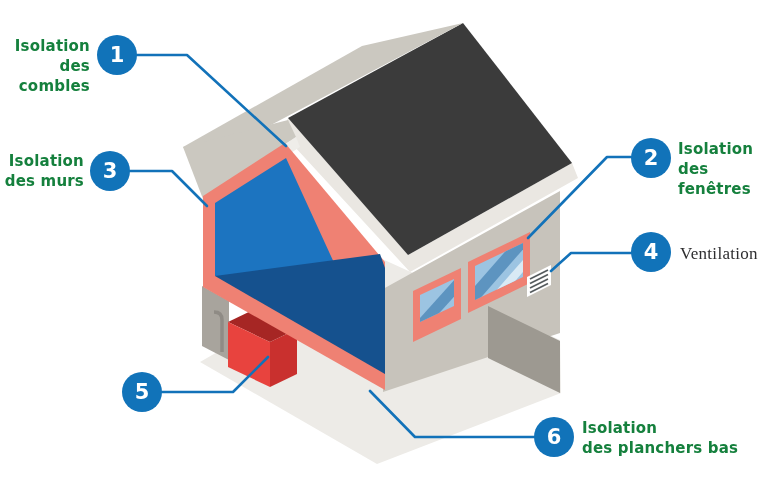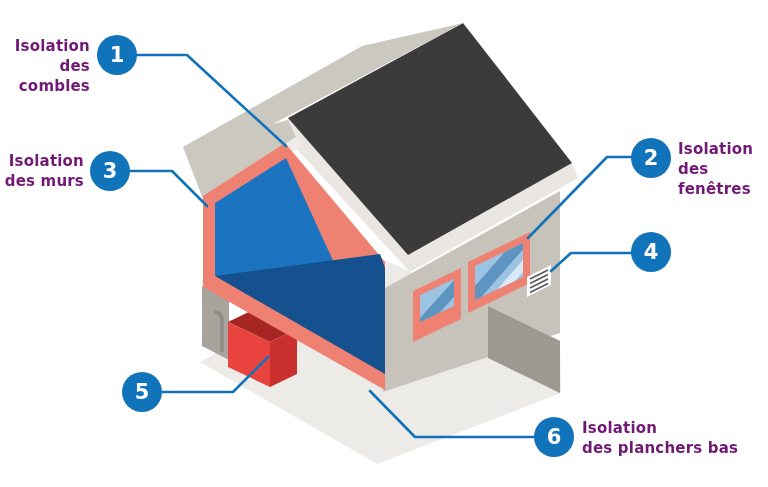--- a/index.html
+++ b/index.html
@@ -2,21 +2,21 @@
 <html><head>
 <meta charset="utf-8">
 <style>
   html,body{margin:0;padding:0;background:#ffffff;}
   #canvas{position:relative;width:768px;height:487px;background:#ffffff;overflow:hidden;
           font-family:"DejaVu Sans",sans-serif;}
   #house-svg{position:absolute;left:0;top:0;}
   .circle{position:absolute;width:40px;height:40px;border-radius:50%;background:#1173B9;
           color:#ffffff;display:flex;align-items:center;justify-content:center;
           font-family:"DejaVu Sans",sans-serif;font-weight:bold;font-size:21px;z-index:3;}
-  .lbl{position:absolute;font-size:15px;line-height:1.32;font-weight:600;color:#701a75;
+  .lbl{position:absolute;font-size:15px;line-height:1.32;font-weight:600;color:#15803d;
        white-space:pre-line;letter-spacing:.2px;z-index:3;}
   .lbl.right{text-align:right;}
   .lbl.center{text-align:center;}
   .lbl.serif{font-family:"Liberation Serif","DejaVu Serif",serif;font-weight:400;
              font-size:17px;color:#2e2e30;letter-spacing:.3px;}
   
   .ground{fill:#EDEBE7}.understrip{fill:#A8A49D}.shadow{fill:#9D9991}
   .wall{fill:#C7C3BB}.fascia{fill:#EAE7E2}.roofdark{fill:#3B3B3B}.rooflight{fill:#CBC8C0}
   .underlight{fill:#EFEDE9}.salmon{fill:#EF8173}.interior{fill:#1C74C0}.floor{fill:#15518E}
   .boilf{fill:#E8433E}.boils{fill:#C9302E}.boilt{fill:#A62624}
@@ -111,15 +111,16 @@
   <div class="circle" style="left:631px;top:232px;">4</div>
   <div class="circle" style="left:122px;top:372px;">5</div>
   <div class="circle" style="left:534px;top:417px;">6</div>
 
   <div class="lbl right" style="right:678px;top:37px;">Isolation
 des combles</div>
   <div class="lbl" style="left:678px;top:140px;">Isolation
 des fenêtres</div>
   <div class="lbl right" style="right:684px;top:152px;">Isolation
 des murs</div>
+  <div class="lbl serif" style="left:680px;top:243px;">Ventilation</div>
   <div class="lbl" style="left:582px;top:419px;">Isolation
 des planchers bas</div>
 </div>
 
 </body></html>

